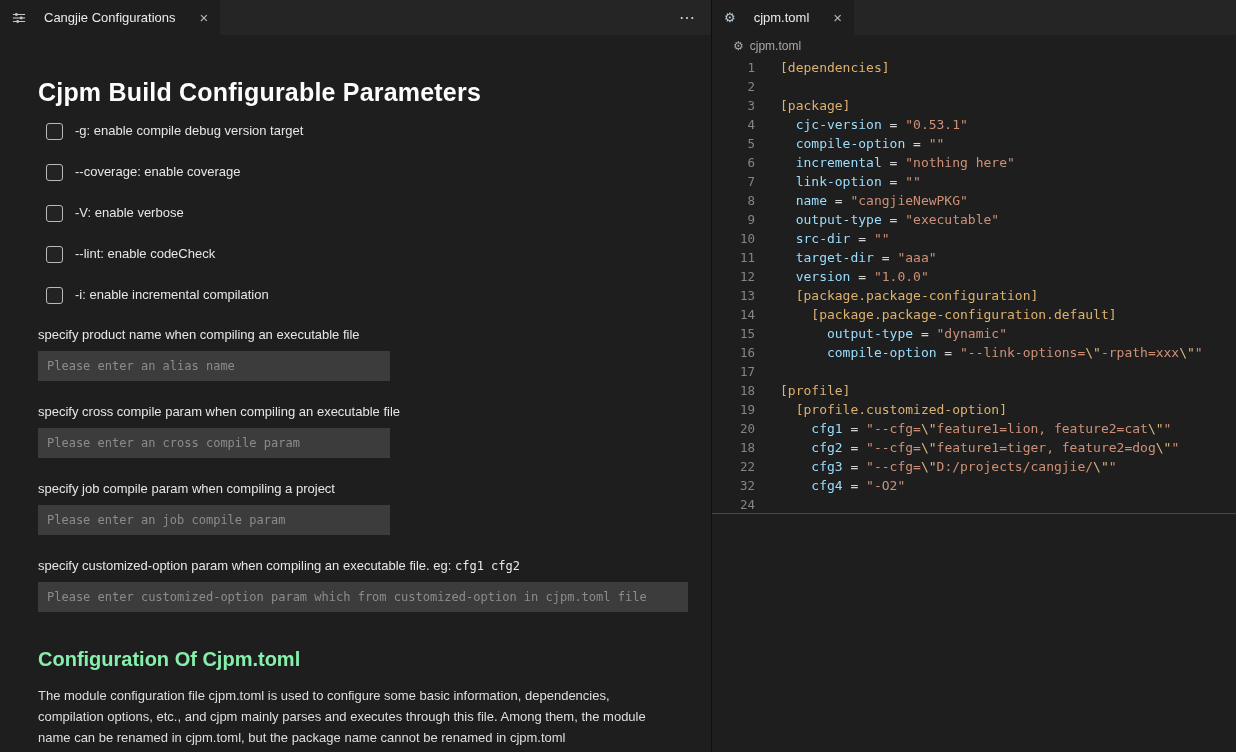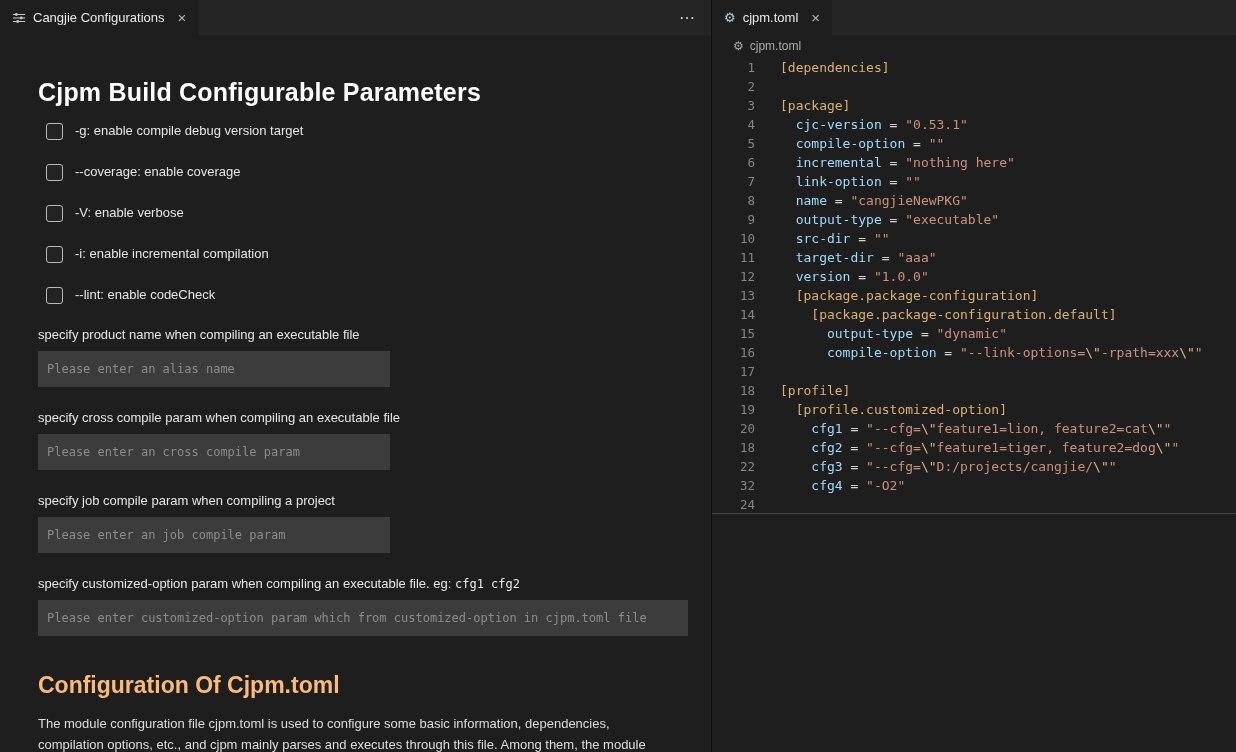--- a/index.html
+++ b/index.html
@@ -4,46 +4,46 @@
 <style>
   * { margin:0; padding:0; box-sizing:border-box; }
   html,body { width:1236px; height:752px; overflow:hidden; background:#1e1e1e; }
   body { font-family:"Liberation Sans", sans-serif; }
 
   .workbench { display:flex; width:1236px; height:752px; }
   .editor-group.left { width:712px; min-width:712px; border-right:1px solid #0f0f0f; display:flex; flex-direction:column; }
   .editor-group.right { flex:1; display:flex; flex-direction:column; overflow:hidden; }
 
   .tab-bar { height:35px; background:#252526; display:flex; align-items:stretch; flex-shrink:0; }
-  .tab { display:flex; align-items:center; gap:7px; padding:0 12px; background:#1e1e1e; color:#eaeaea; font-size:13px; cursor:pointer; }
+  .tab { display:flex; align-items:center; gap:18px; padding:0 12px; background:#1e1e1e; color:#eaeaea; font-size:13px; cursor:pointer; }
   .tab-label { white-space:nowrap; }
   .tab-close { color:#b8b8b8; font-size:15px; margin-left:6px; line-height:1; }
   .tab-bar-spacer { flex:1; }
   .tab-actions { display:flex; align-items:center; color:#cccccc; font-size:16px; padding:0 14px; letter-spacing:2px; cursor:pointer; }
   .tab-icon { display:flex; align-items:center; }
   .tab-icon.gear { font-size:13px; color:#b7c9d3; }
 
   
   .webview { flex:1; padding:0 0 0 38px; color:#e6e6e6; overflow:hidden; }
   .webview h1 { margin-top:43px; font-size:25px; font-weight:700; color:#fdfdfd; letter-spacing:.2px; }
   .subtitle { margin-top:22px; font-size:13px; color:#e0e0e0; }
 
   .checkbox-row { display:flex; gap:12px; margin-top:24px; padding-left:8px; }
   .checkbox-row:first-child { margin-top:16px; }
   .checkbox { width:17px; height:17px; border:1.5px solid #b9b9b9; border-radius:3px; background:#232323; display:inline-block; flex-shrink:0; }
   .checkbox-label { font-size:13px; color:#e6e6e6; }
 
   .field-label { margin-top:23px; font-size:13px; color:#e6e6e6; }
   .field-label code { font-family:"DejaVu Sans Mono", monospace; font-size:12px; color:#eaeaea; }
-  .text-input { display:block; margin-top:9px; width:352px; height:36px; background:#3c3c3c; border:none; outline:none; color:#cccccc;
+  .text-input { display:block; margin-top:9px; width:352px; height:30px; background:#3c3c3c; border:none; outline:none; color:#cccccc;
                 font-family:"DejaVu Sans Mono", monospace; font-size:12px; padding:0 9px; }
   .text-input.wide { width:650px; }
   .text-input::placeholder { color:#8c8c8c; }
 
-  .webview h2 { margin-top:36px; font-size:23px; font-weight:700; color:#fdba74; }
+  .webview h2 { margin-top:36px; font-size:20px; font-weight:700; color:#86efac; }
   .desc { margin-top:14px; font-size:13px; line-height:21px; color:#dedede; max-width:622px; }
 
   
   .breadcrumb { height:22px; display:flex; align-items:center; gap:6px; padding-left:21px; color:#a9a9a9; font-size:12px; background:#1e1e1e; flex-shrink:0; cursor:pointer; }
   .crumb-icon { font-size:12px; color:#a9a9a9; }
 
   .editor { flex:1; font-family:"DejaVu Sans Mono", monospace; font-size:13px; overflow:hidden; padding-top:1px; }
   .code-line { display:flex; height:19px; line-height:19px; }
   .code-line.current { border-bottom:1px solid #474747; }
   .line-num { width:43px; text-align:right; color:#858585; flex-shrink:0; font-size:12.5px; }
@@ -94,25 +94,25 @@
           <div class="checkbox-row">
             <span class="checkbox"></span>
             <span class="checkbox-label">--coverage: enable coverage</span>
           </div>
           <div class="checkbox-row">
             <span class="checkbox"></span>
             <span class="checkbox-label">-V: enable verbose</span>
           </div>
           <div class="checkbox-row">
             <span class="checkbox"></span>
+            <span class="checkbox-label">--lint: enable codeCheck</span>
+          </div>
+          <div class="checkbox-row">
+            <span class="checkbox"></span>
             <span class="checkbox-label">-i: enable incremental compilation</span>
-          </div>
-          <div class="checkbox-row">
-            <span class="checkbox"></span>
-            <span class="checkbox-label">--lint: enable codeCheck</span>
           </div>
         </div>
       <div id="field-list">
           <div class="field-label">specify product name when compiling an executable file</div>
           <input class="text-input" type="text" placeholder="Please enter an alias name" style="">
           <div class="field-label">specify cross compile param when compiling an executable file</div>
           <input class="text-input" type="text" placeholder="Please enter an cross compile param" style="">
           <div class="field-label">specify job compile param when compiling a project</div>
           <input class="text-input" type="text" placeholder="Please enter an job compile param" style="">
           <div class="field-label">specify customized-option param when compiling an executable file. eg: <code>cfg1 cfg2</code></div>

